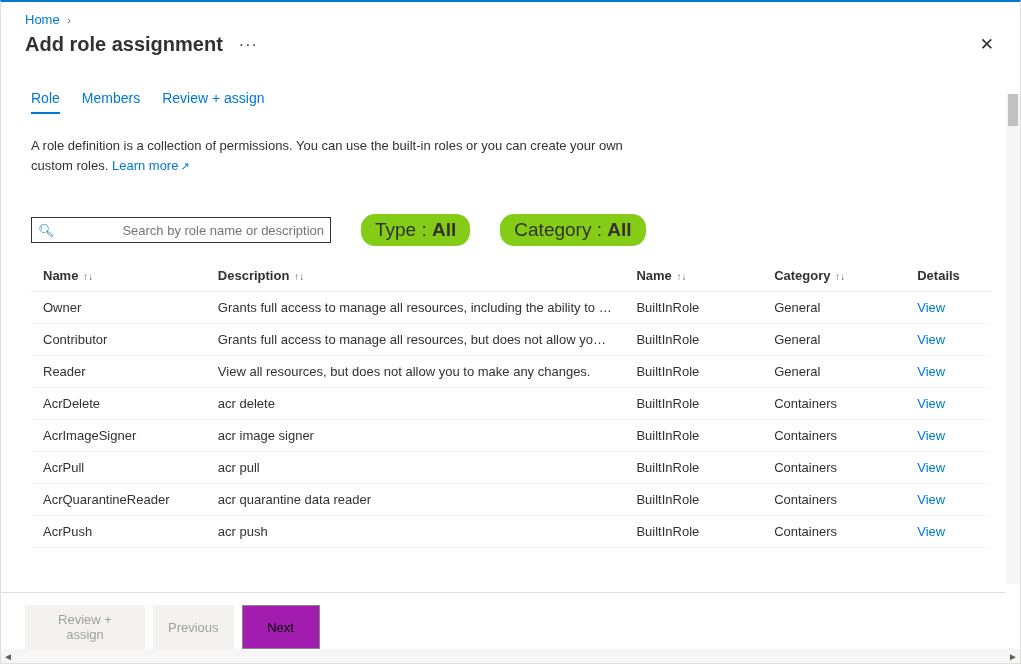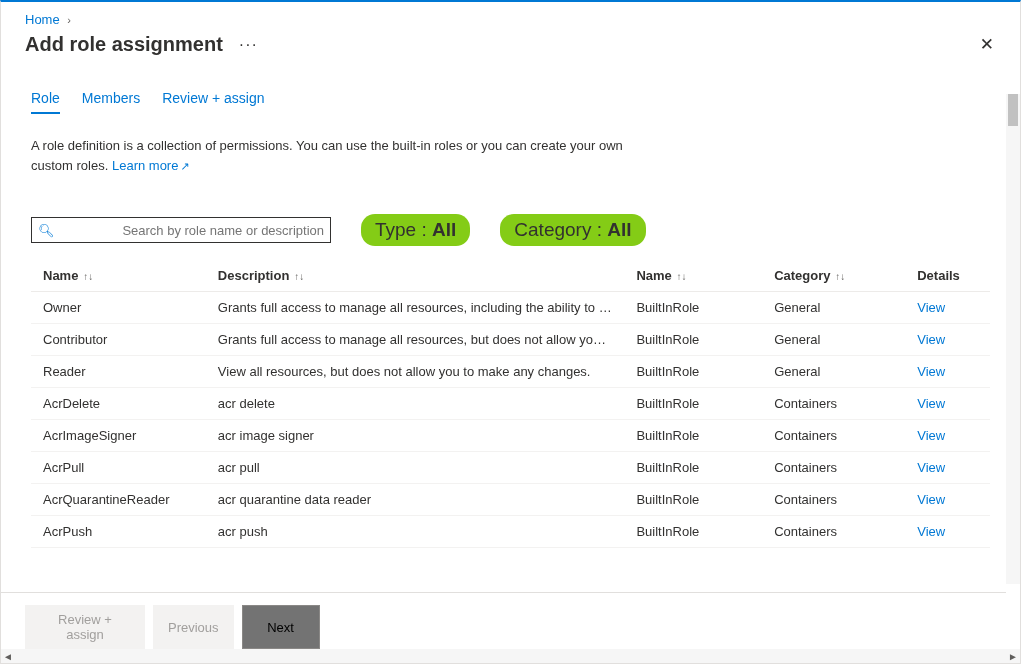--- a/index.html
+++ b/index.html
@@ -168,21 +168,21 @@
       padding: 12px 24px 0 24px;
       border-top: 1px solid #e1dfdd;
       display: flex;
       gap: 8px;
       background: #fff;
     }
     .btn {
       padding: 6px 14px;
       font-size: 13px;
       border: 1px solid #8a8886;
-      background: #737373;
+      background: #a21caf;
       cursor: pointer;
       min-width: 78px;
       text-align: center;
       font-family: inherit;
     }
     .btn.disabled {
       background: #f3f2f1;
       color: #a19f9d;
       border: 1px solid #f3f2f1;
       cursor: default;

